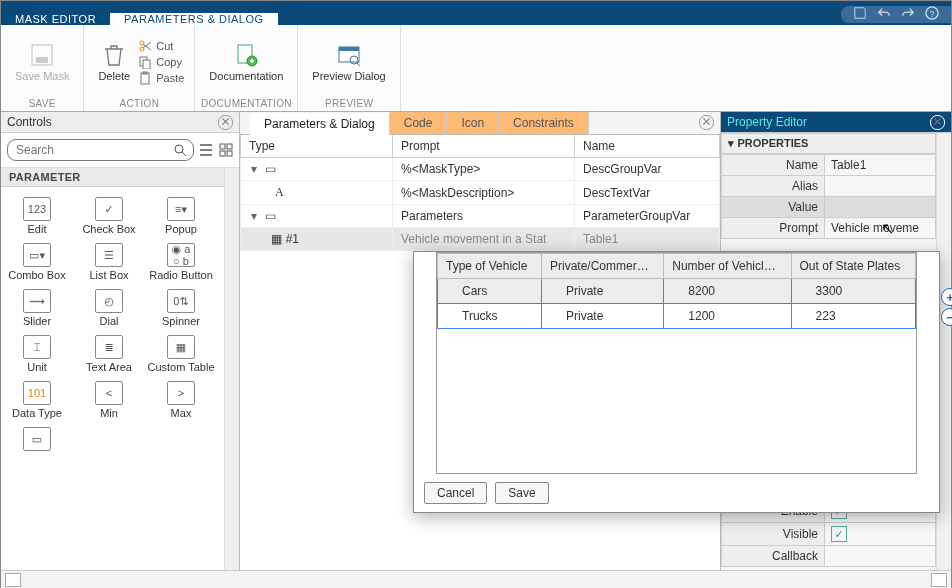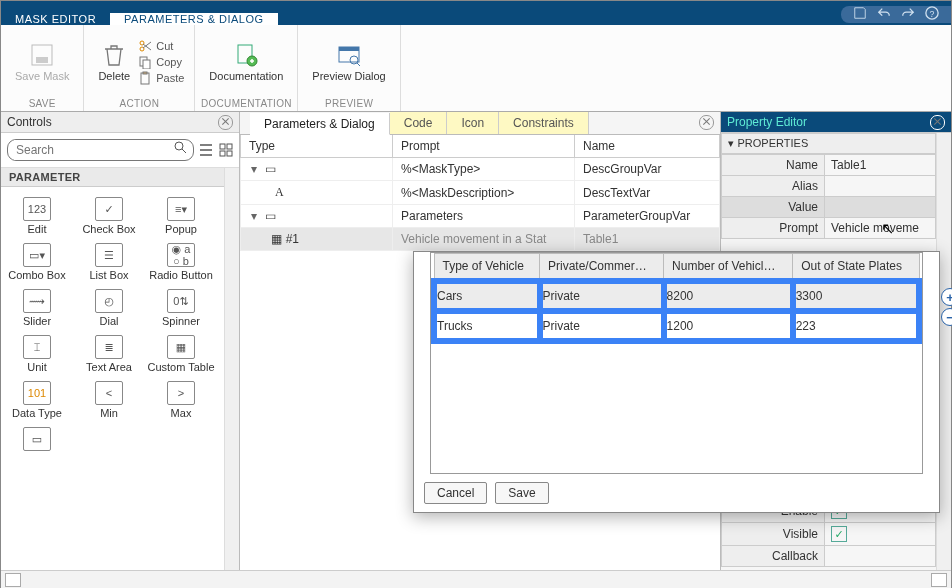--- a/index.html
+++ b/index.html
@@ -22,54 +22,54 @@
 .mini svg{width:14px;height:14px}
 .body{display:flex;height:calc(100% - 24px - 86px - 18px)}
 .left{width:238px;border-right:1px solid #bbb;display:flex;flex-direction:column}
 .panel-hd{height:20px;background:#eee;border-bottom:1px solid #ccc;display:flex;align-items:center;padding:0 6px;font-size:12px;color:#333;gap:6px}
 .panel-hd.dark{background:#0a4a7a;color:#5eead4}
 .panel-hd .spacer{flex:1}
 .closex{width:13px;height:13px;border:1px solid #999;border-radius:7px;position:relative}
 .closex::before,.closex::after{content:"";position:absolute;left:2px;right:2px;top:5px;height:1px;background:#777;transform:rotate(45deg)}
 .closex::after{transform:rotate(-45deg)}
 .searchrow{display:flex;align-items:center;padding:6px;gap:4px;border-bottom:1px solid #ddd}
-.searchbox{flex:1;display:flex;border:1px solid #777;border-radius:9px;height:20px;padding:0 6px;background:#fff}
+.searchbox{flex:1;display:flex;align-items:center;border:1px solid #777;border-radius:9px;height:20px;padding:0 6px;background:#fff}
 .searchbox input{flex:1;border:0;outline:0;font-size:12px}
 .iconbtn{width:20px;height:20px;display:flex;align-items:center;justify-content:center;cursor:pointer}
 .section-hd{background:#eaeaea;color:#444;font-size:11px;font-weight:bold;padding:3px 8px;border-bottom:1px solid #ccc;letter-spacing:.3px}
 .palette{flex:1;overflow:auto;padding:6px 0}
 .prow{display:flex}
 .pitem{width:72px;display:flex;flex-direction:column;align-items:center;gap:2px;padding:4px 0;font-size:11px;color:#333;cursor:pointer;text-align:center;line-height:1.1}
 .pitem .ico{width:26px;height:22px;border:1px solid #888;border-radius:2px;display:flex;align-items:center;justify-content:center;font-size:11px;color:#555;background:#fff}
 .center{flex:1;display:flex;flex-direction:column;position:relative;min-width:0}
 .tabsrow{height:22px;display:flex;align-items:stretch;border-bottom:1px solid #bbb;background:#f5f5f5}
-.subtab{padding:0 14px;display:flex;align-items:center;border-right:1px solid #ccc;font-size:12px;color:#555;cursor:pointer;background:#fef9c3}
+.subtab{padding:0 14px;display:flex;align-items:center;border-right:1px solid #ccc;font-size:12px;color:#555;cursor:pointer;background:#fdba74}
 .subtab.active{background:#fff;color:#222;border-bottom:1px solid #fff;position:relative;top:1px}
 .grid{flex:1;overflow:hidden}
 .grid table{width:100%;border-collapse:collapse}
 .grid th{background:#fff;border:1px solid #ccc;border-top:0;text-align:left;font-weight:normal;padding:4px 8px;font-size:12px;color:#333}
 .grid td{border:1px solid #eee;padding:4px 8px;font-size:12px;color:#333}
 .grid tr.sel td{background:#e7e7e7}
 .tree-toggle{display:inline-block;width:10px;text-align:center;margin-right:6px;color:#666}
 .right{width:230px;border-left:1px solid #bbb;display:flex;flex-direction:column;background:#f6f6f6}
 .props{flex:1;overflow:auto}
 .props table{width:100%;border-collapse:collapse}
 .props td{border:1px solid #ccc;padding:3px 6px;font-size:12px}
 .props td.key{background:#eee;text-align:right;width:90px;color:#333}
 .props tr.selrow td{background:#ddd}
-.props-hd{background:#eee;border:1px solid #ccc;padding:3px 6px;font-size:11px;font-weight:normal;color:#333}
+.props-hd{background:#eee;border:1px solid #ccc;padding:3px 6px;font-size:11px;font-weight:bold;color:#333}
 .props-hd .tri{display:inline-block;margin-right:4px}
 .chk{width:14px;height:14px;border:1px solid #5a9;display:inline-flex;align-items:center;justify-content:center}
 .chk::after{content:"✓";font-size:11px;color:#2a6}
 .popup{position:absolute;left:412px;top:250px;width:525px;height:260px;background:#fff;border:1px solid #888;box-shadow:0 4px 16px rgba(0,0,0,.3);display:flex;flex-direction:column}
 .popup-msg{padding:10px 12px;font-size:13px;color:#333}
-.ptable{flex:1;margin:0 16px;border:1px solid #999;overflow:hidden}
+.ptable{flex:1;margin:0 22px;border:1px solid #999;overflow:hidden}
 .ptable table{width:100%;border-collapse:collapse}
 .ptable th{background:#ececec;border:1px solid #bbb;text-align:left;font-weight:normal;padding:5px 8px;font-size:12px}
-.ptable td{border:6px solid #3b82f6;padding:5px 0;font-size:12px}
+.ptable td{border:1px solid #3b82f6;padding:5px 24px;font-size:12px}
 .ptable tr.hl td{background:#ececec}
 .popup-side{position:absolute;right:-20px;top:36px;display:flex;flex-direction:column;gap:2px}
 .pm{width:16px;height:16px;border:1px solid #2a63a8;border-radius:9px;display:flex;align-items:center;justify-content:center;color:#2a63a8;background:#fff;font-weight:bold;cursor:pointer;font-size:13px;line-height:1}
 .popup-ftr{display:flex;justify-content:flex-start;gap:8px;padding:8px 10px}
 .btn{border:1px solid #888;background:#f7f7f7;padding:3px 12px;font-size:12px;cursor:pointer;border-radius:2px}
 .statusbar{height:18px;background:#f3f3f3;border-top:1px solid #ccc;display:flex;align-items:center;justify-content:space-between;padding:0 4px}
 .statusbar .sbtn{width:14px;height:12px;border:1px solid #aaa;background:#fff}
 .cursor{position:absolute;left:880px;top:218px;font-size:16px;color:#000;pointer-events:none}
 .scrolltrack{width:14px;background:#f0f0f0;border-left:1px solid #ddd}
 .leftscroll{width:14px;background:#f0f0f0;border-left:1px solid #ddd}

